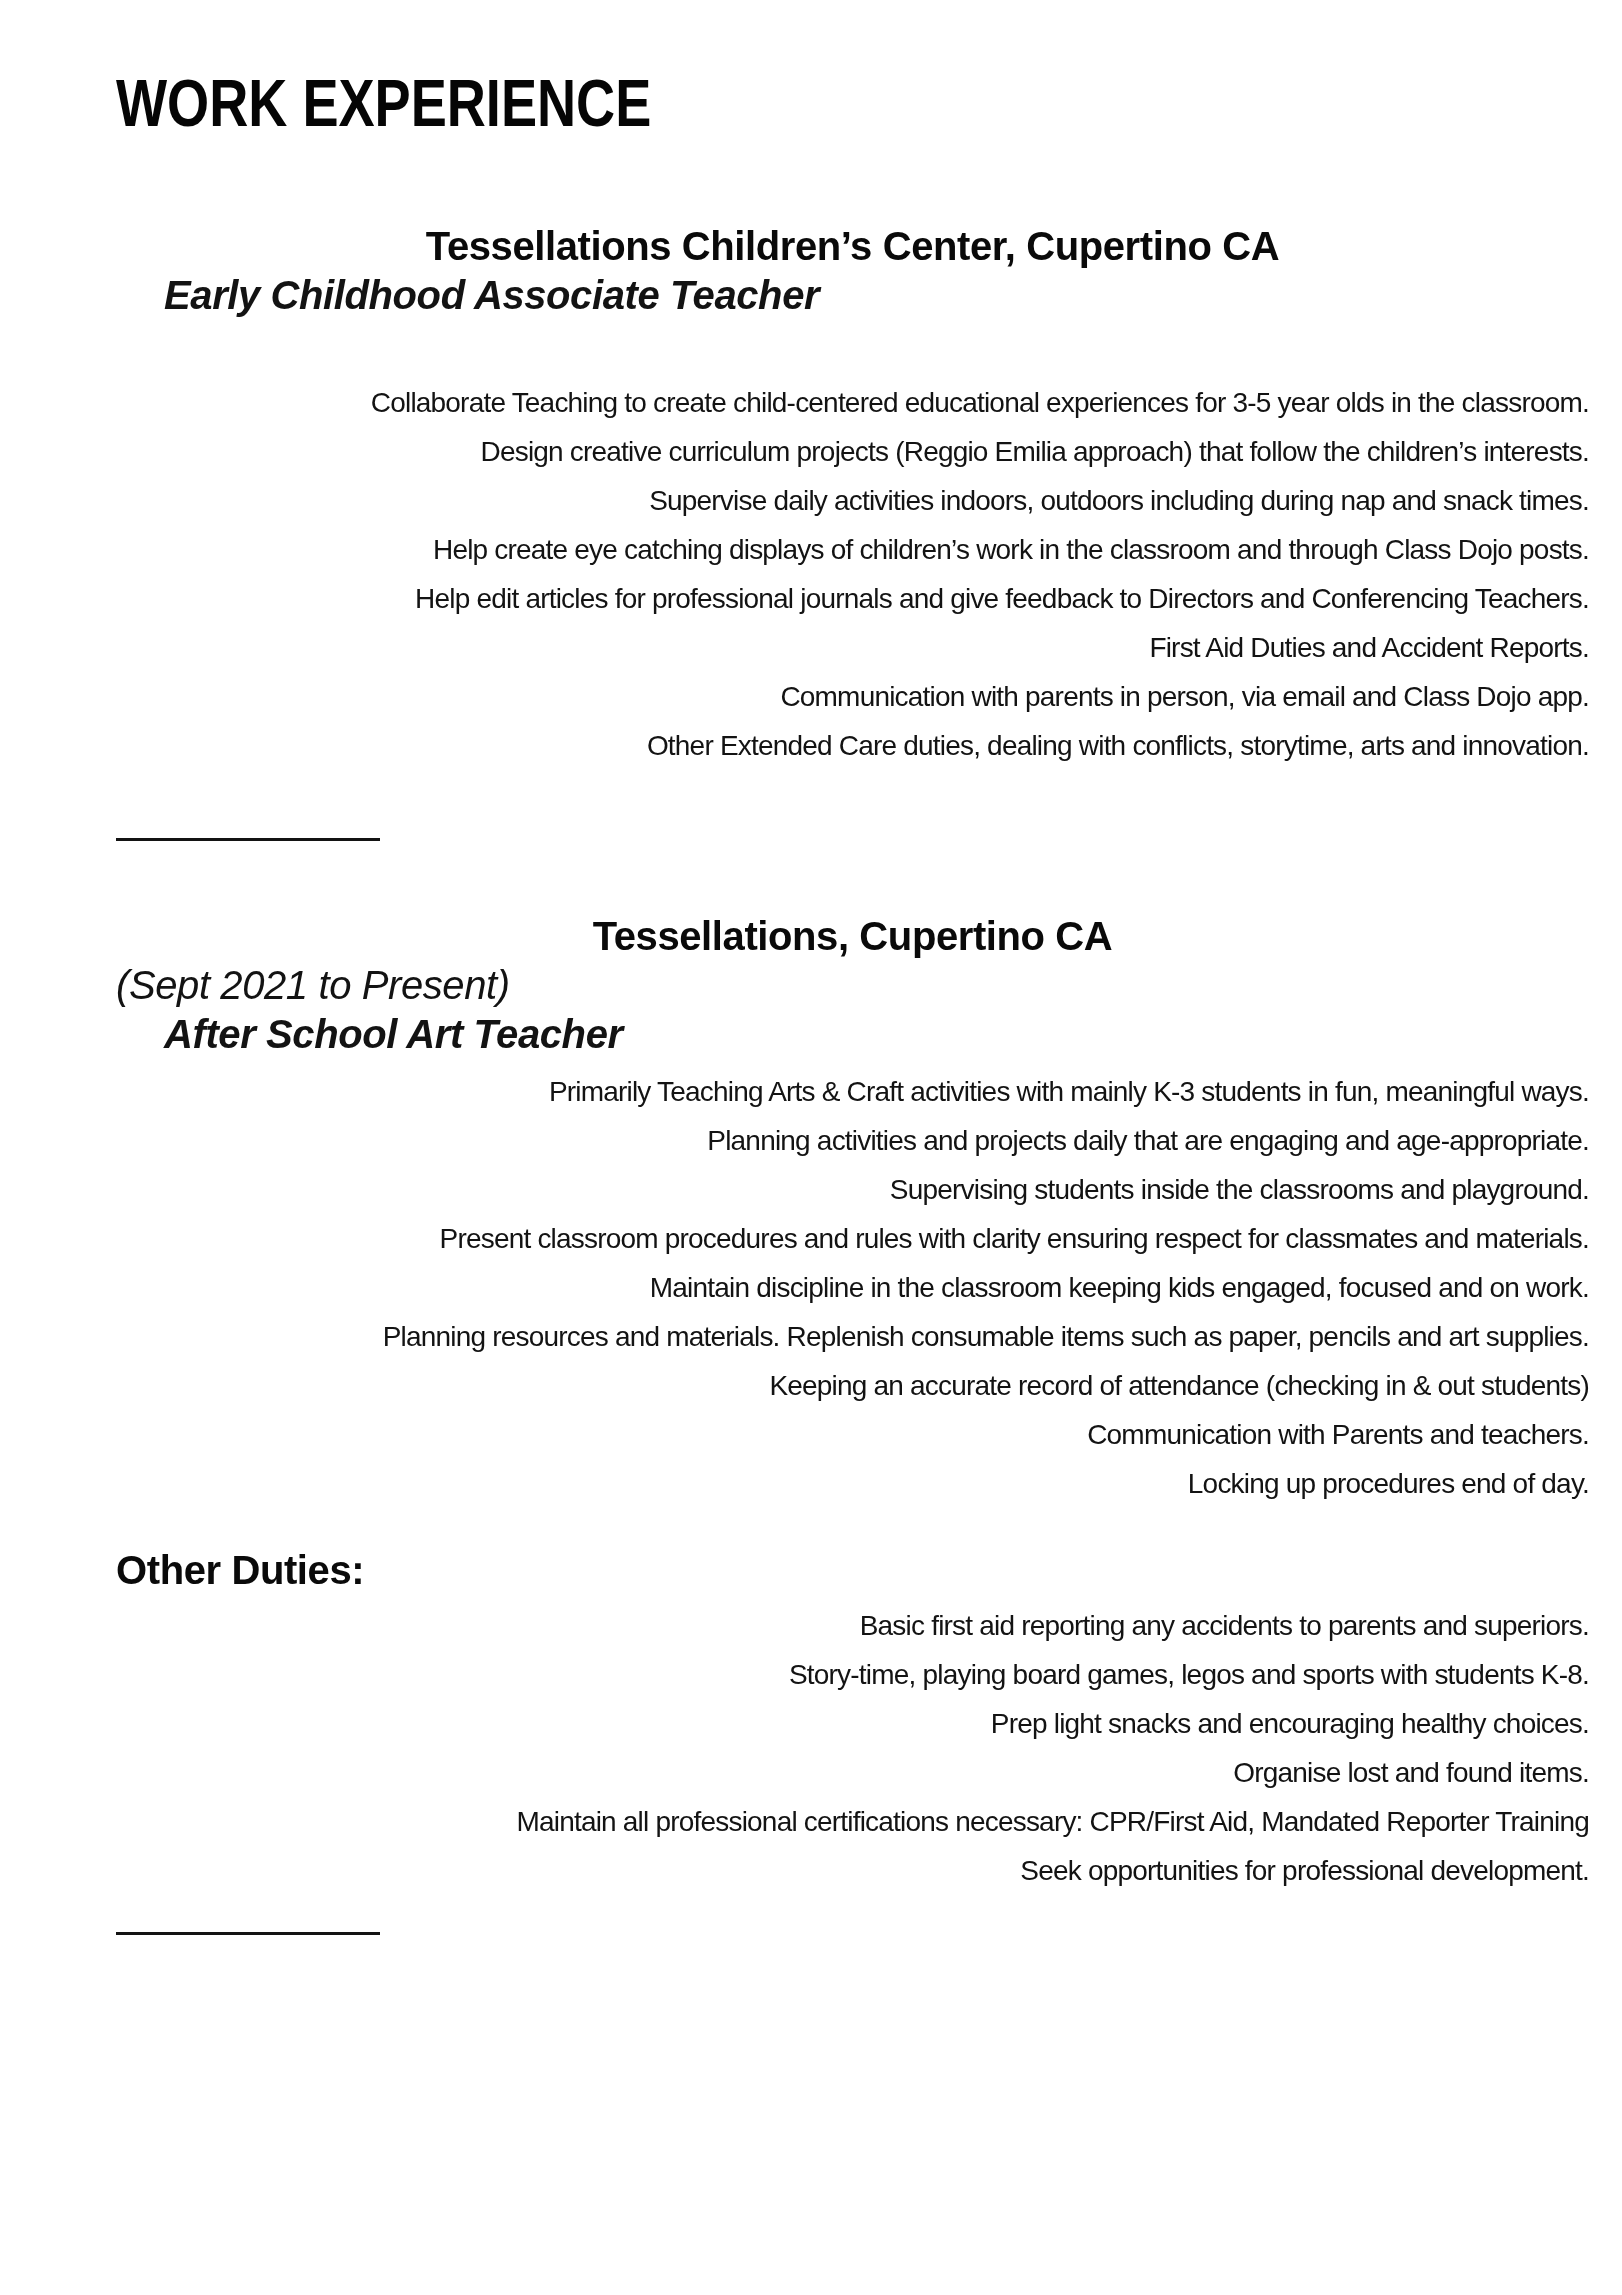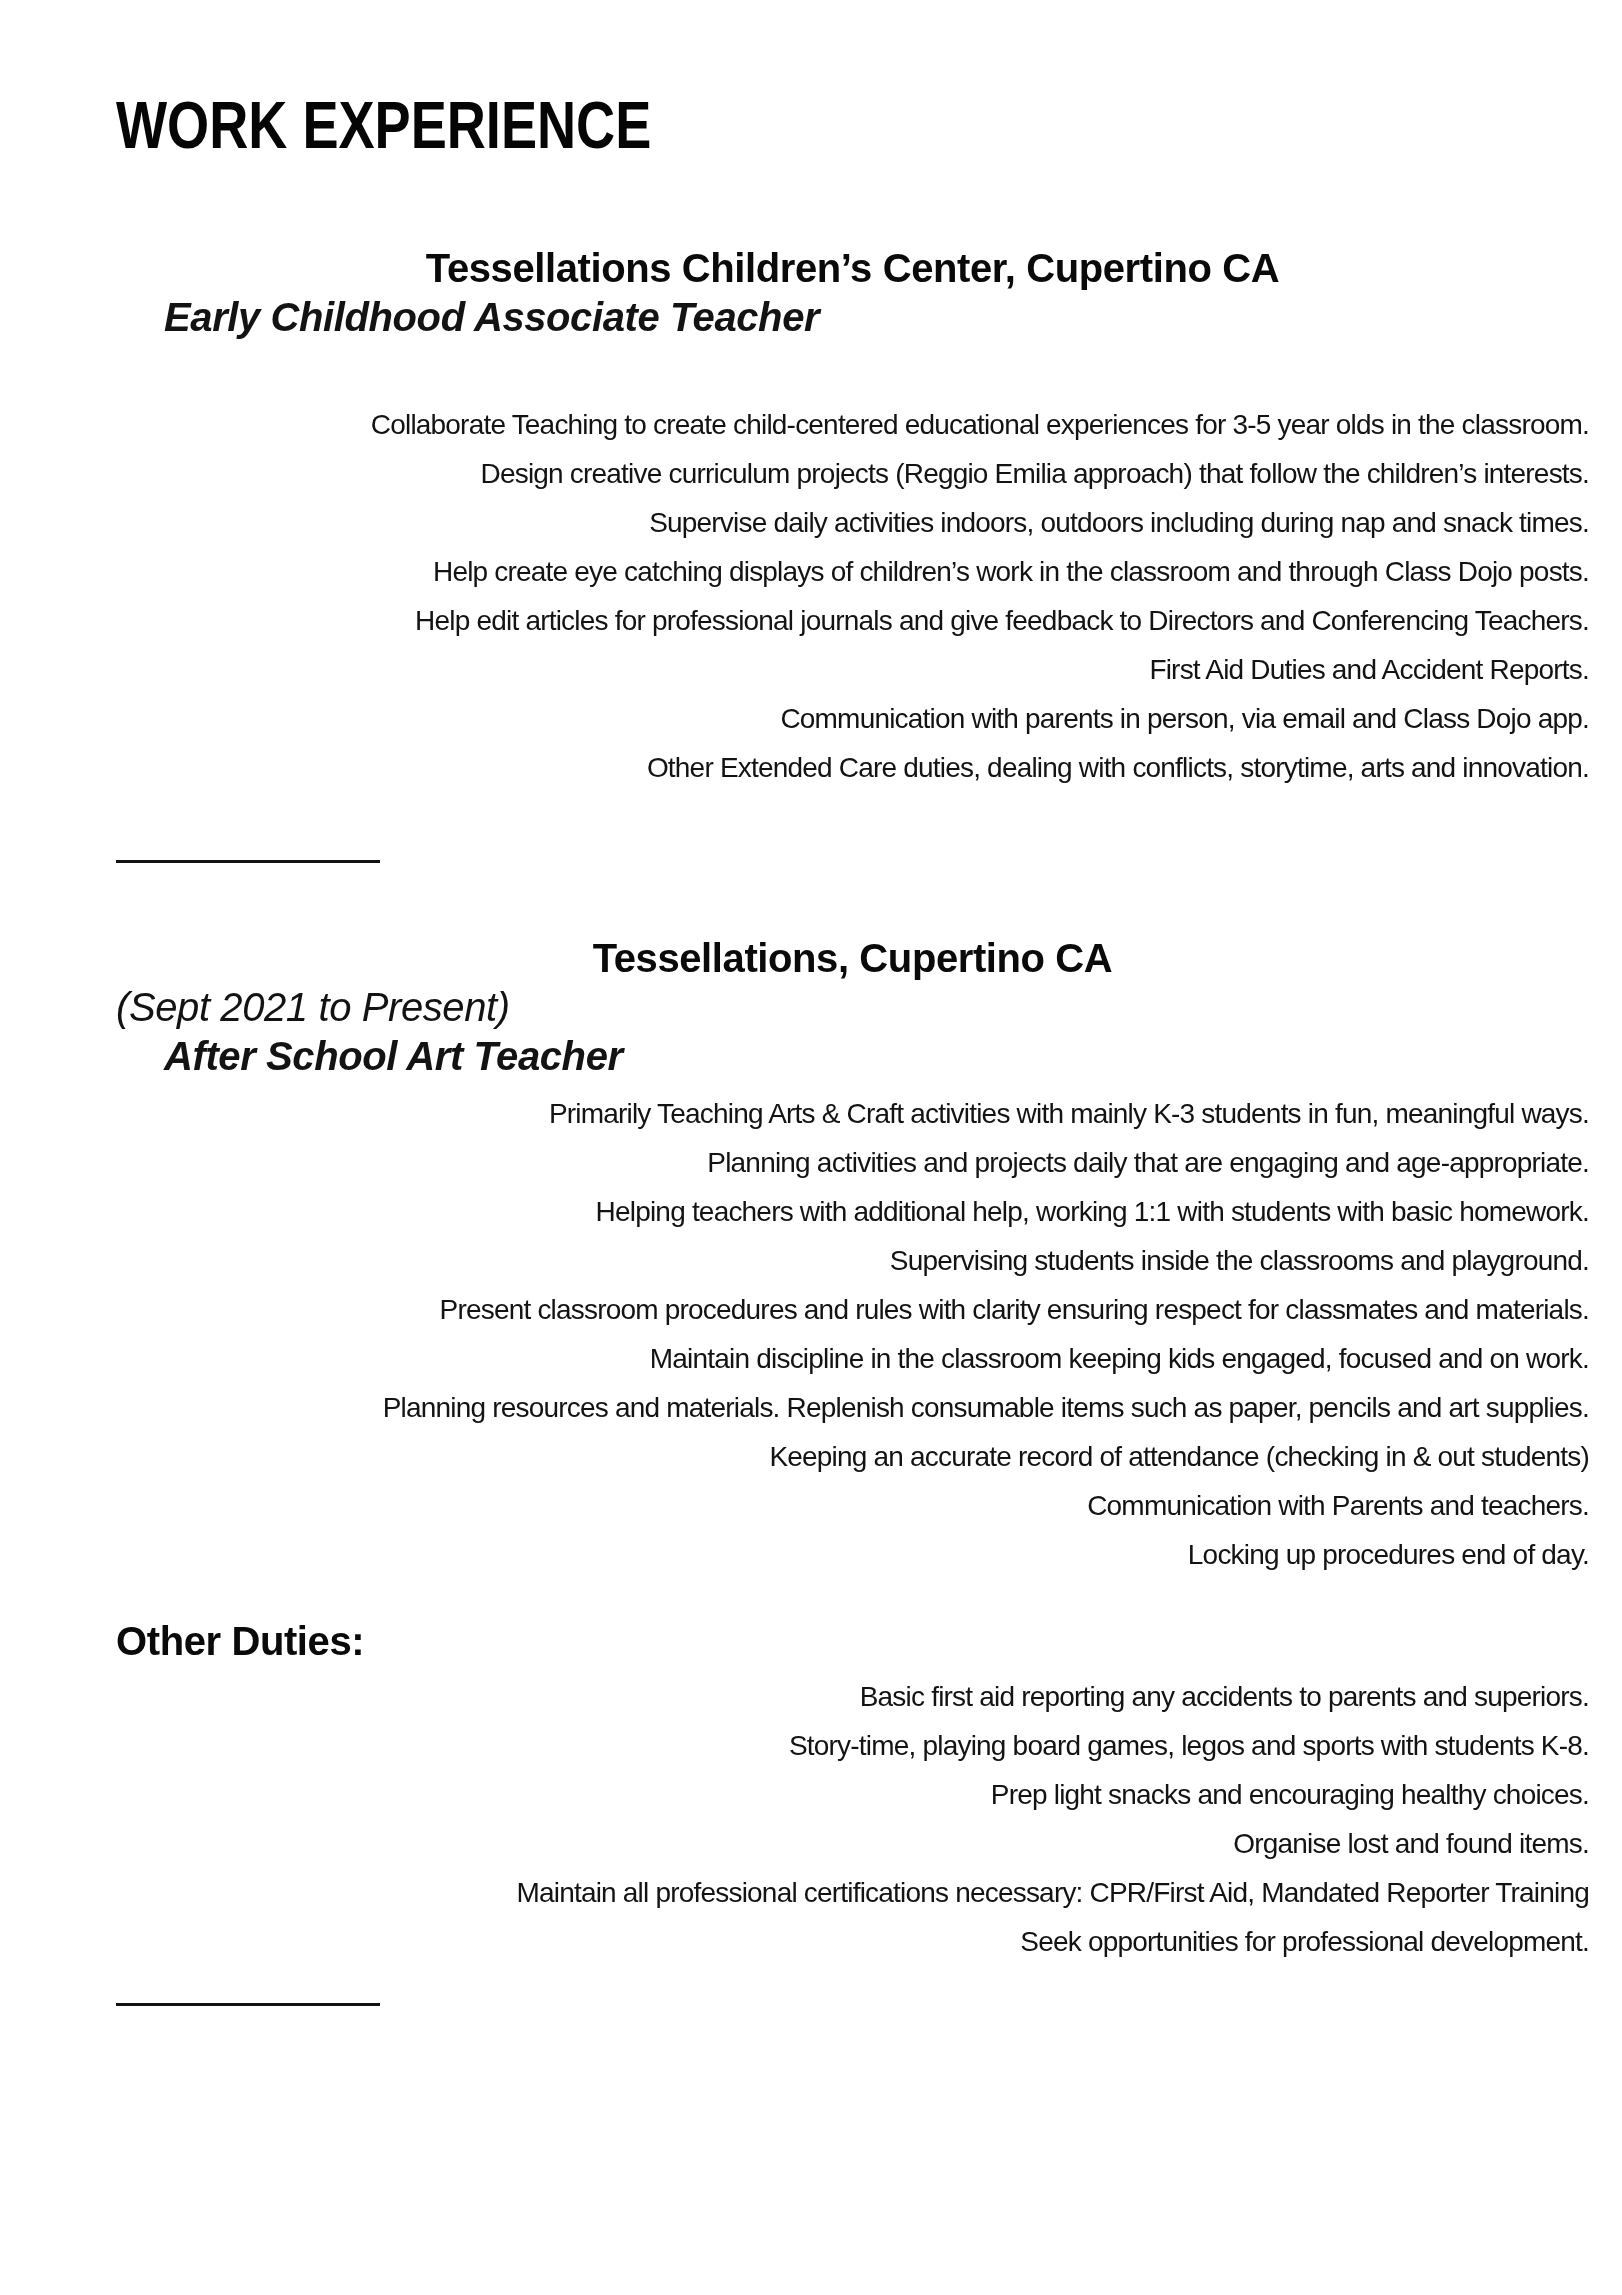--- a/index.html
+++ b/index.html
@@ -11,21 +11,21 @@
     width: 1623px;
     height: 2295px;
     font-family: "Liberation Sans", sans-serif;
     color: #131313;
     overflow: hidden;
   }
   .page {
     box-sizing: border-box;
     width: 1623px;
     height: 2295px;
-    padding: 92px 34px 0 116px;
+    padding: 70px 34px 0 116px;
   }
   .doc-title {
     margin: 0;
     font-size: 66px;
     line-height: 66px;
     font-weight: 700;
     color: #050505;
     letter-spacing: 0;
     white-space: nowrap;
     transform: scaleX(0.82);
@@ -119,21 +119,20 @@
   <header class="job-header job-header--second">
     <div class="company">Tessellations, Cupertino CA</div>
     <div class="dates">(Sept 2021 to Present)</div>
     <div class="role">After School Art Teacher</div>
   </header>
 
 
   <ul class="duties duties--classroom">
     <li>Primarily Teaching Arts &amp; Craft activities with mainly K-3 students in fun, meaningful ways.</li>
     <li>Planning activities and projects daily that are engaging and age-appropriate.</li>
-    <li>Helping teachers with additional help, working 1:1 with students with basic homework.</li>
     <li>Supervising students inside the classrooms and playground.</li>
     <li>Present classroom procedures and rules with clarity ensuring respect for classmates and materials.</li>
     <li>Maintain discipline in the classroom keeping kids engaged, focused and on work.</li>
     <li>Planning resources and materials. Replenish consumable items such as paper, pencils and art supplies.</li>
     <li>Keeping an accurate record of attendance (checking in &amp; out students)</li>
     <li>Communication with Parents and teachers.</li>
     <li>Locking up procedures end of day.</li>
   </ul>
 
   <h2 class="section-heading section-heading--other">Other Duties:</h2>

